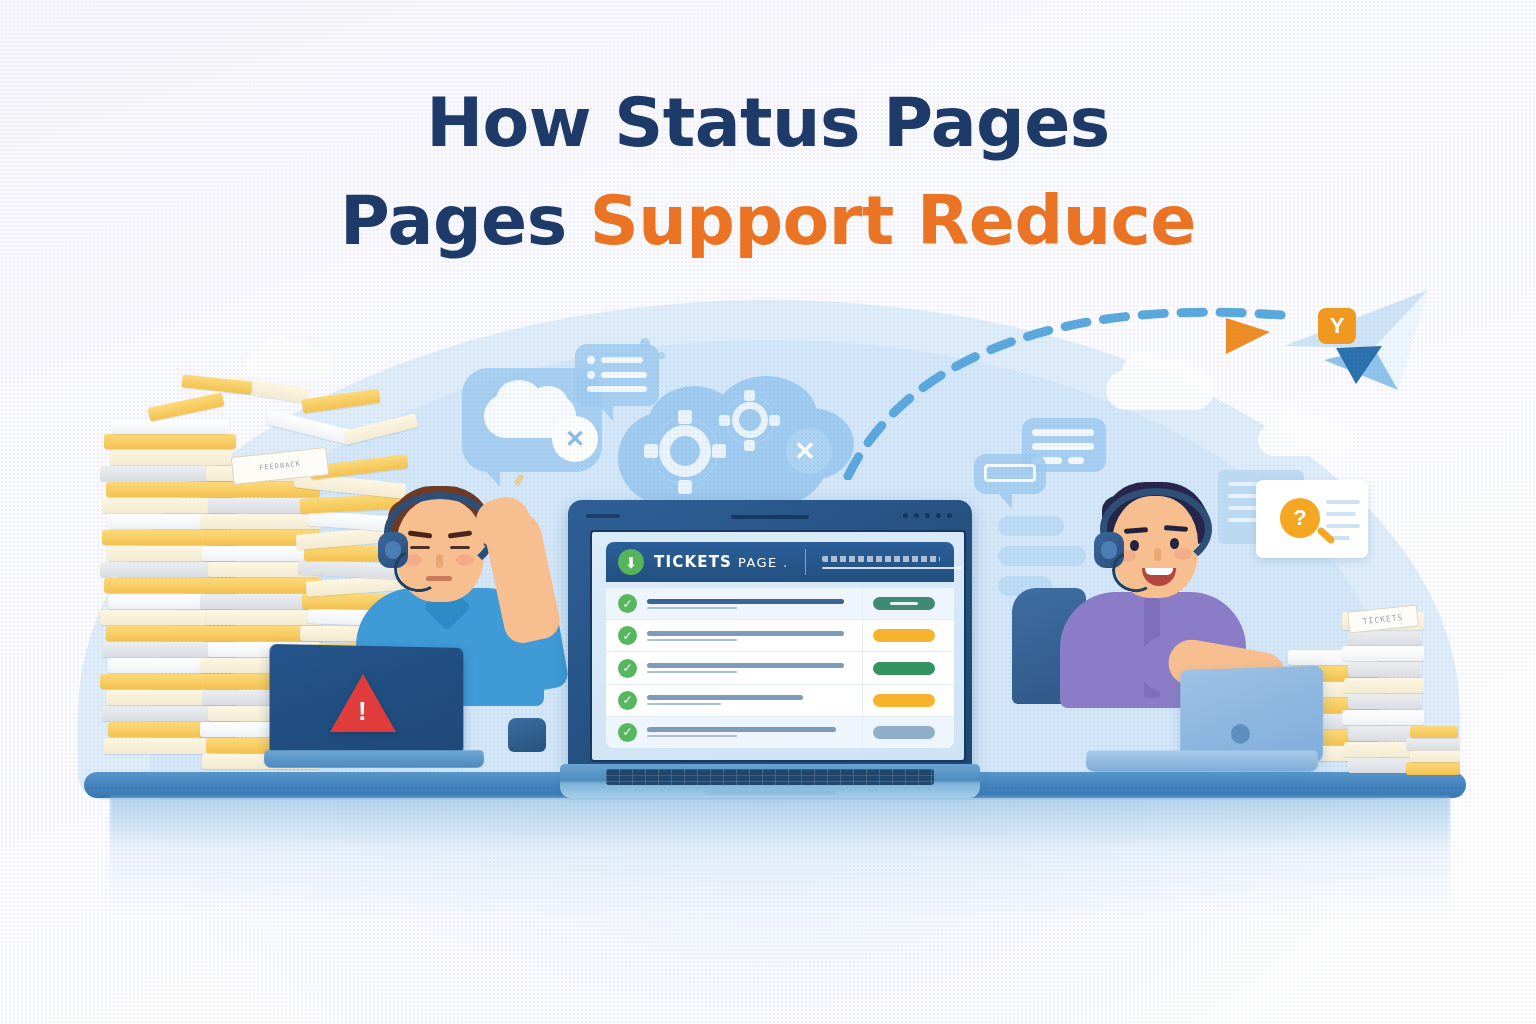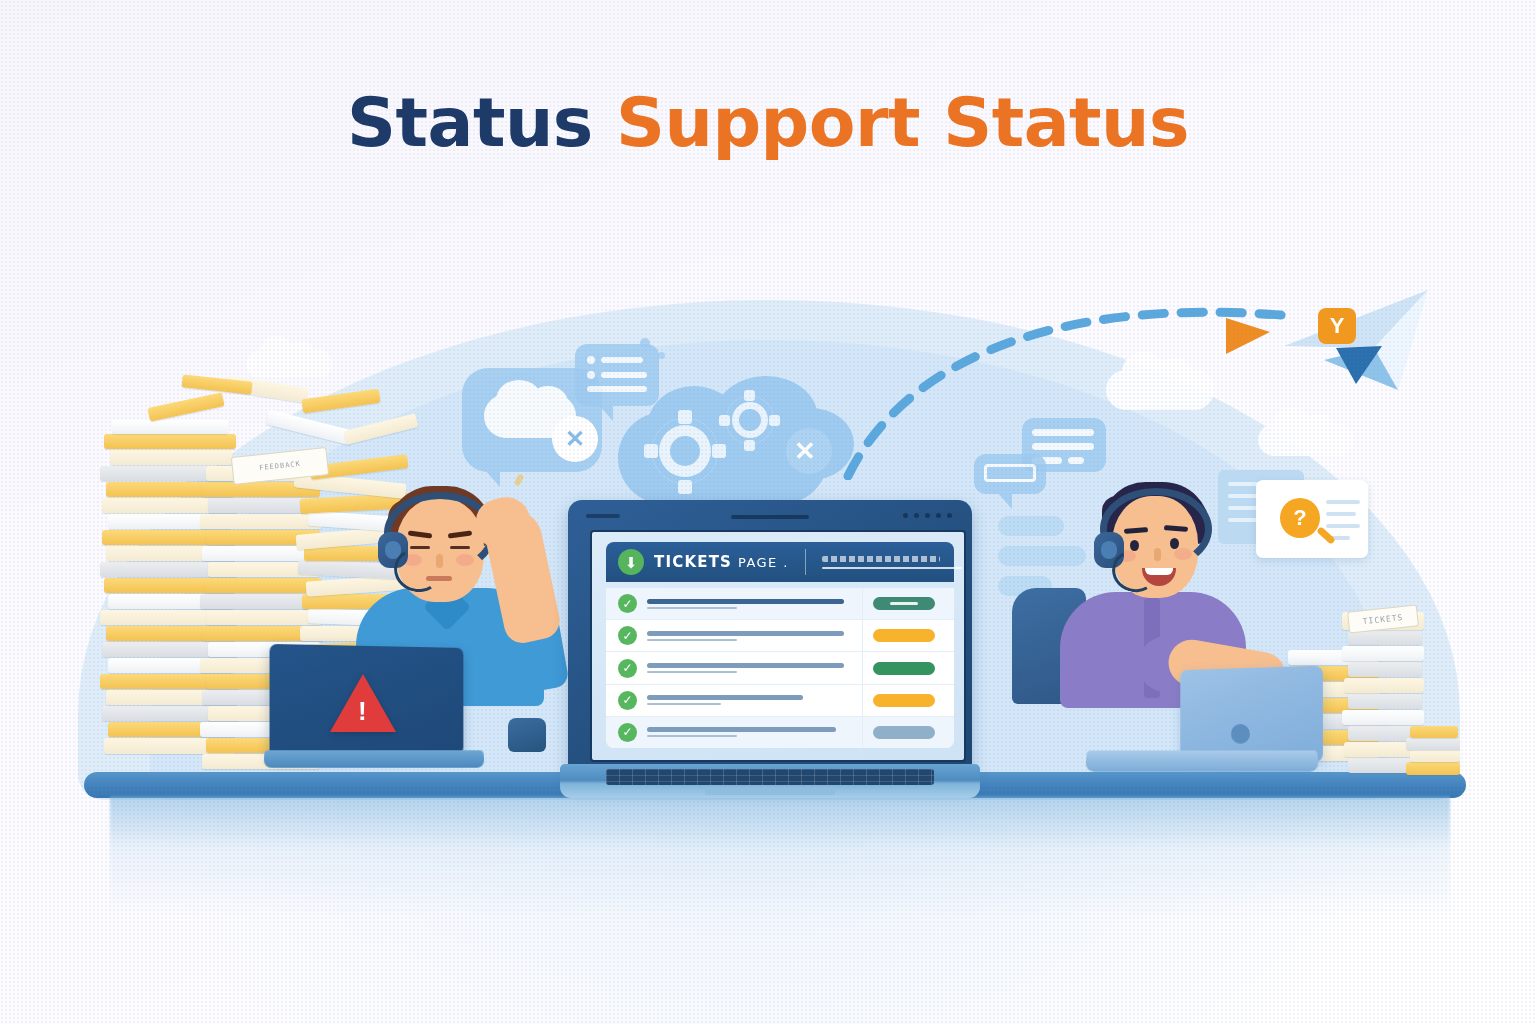--- a/index.html
+++ b/index.html
@@ -729,17 +729,18 @@
       </div>
     </div>
 
     <div id="base">
       <div id="keyboard"></div>
       <div id="trackpad"></div>
     </div>
   </div>
 
   <div id="title-block">
-    <div class="title-line"><span>Status </span><span class="title-accent">Support Status</span></div>
+    <div class="title-line">How Status Pages</div>
+    <div class="title-line"><span>Pages </span><span class="title-accent">Support Reduce</span></div>
   </div>
 
   <div id="texture"></div>
 </div>
 
 </body></html>

